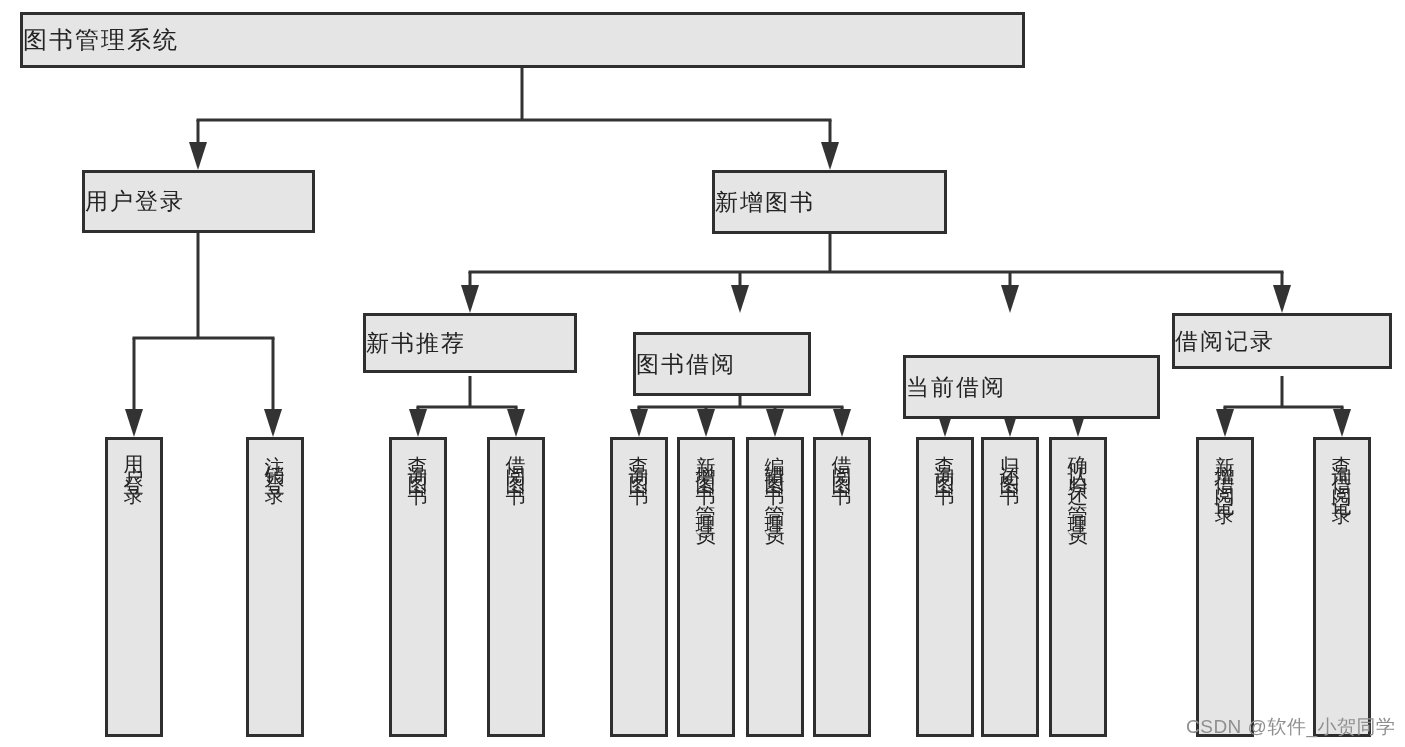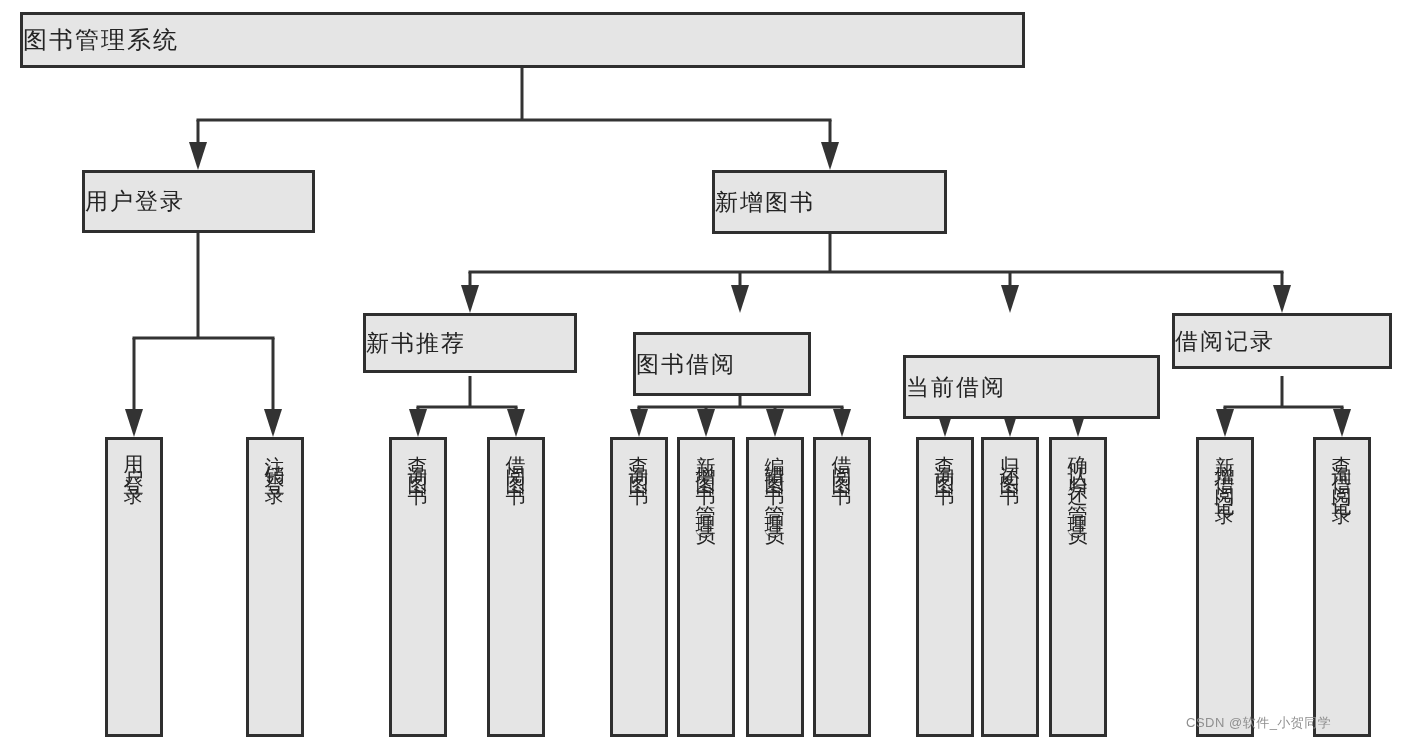--- a/index.html
+++ b/index.html
@@ -15,21 +15,21 @@
     border:3px solid #2f2f2f;display:flex;align-items:center;justify-content:flex-start;
   }
   .h-box{font-size:23px;letter-spacing:2px;white-space:nowrap;}
   .root-box{font-size:24px;}
   .v-box{
     writing-mode:vertical-rl;font-size:20px;letter-spacing:10px;
     line-height:1;white-space:nowrap;
   }
   .watermark{
     position:absolute;left:1186px;top:714px;width:210px;
-    font-size:13px;color:#8f8f8f;letter-spacing:0.5px;white-space:nowrap;z-index:5;
+    font-size:19px;color:#8f8f8f;letter-spacing:0.5px;white-space:nowrap;z-index:5;
   }
 </style>
 </head>
 <body>
 
 <div class="stage">
 
   <svg class="wires" viewBox="0 0 1405 747" xmlns="http://www.w3.org/2000/svg" aria-hidden="true">
     <g stroke="#333333" stroke-width="3" fill="none">
 

